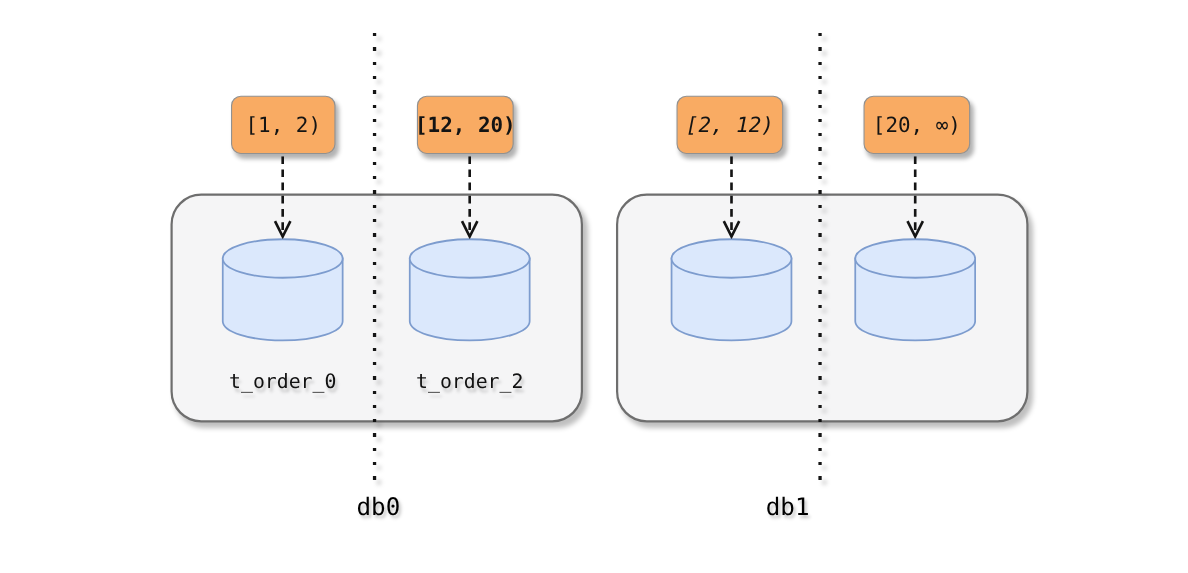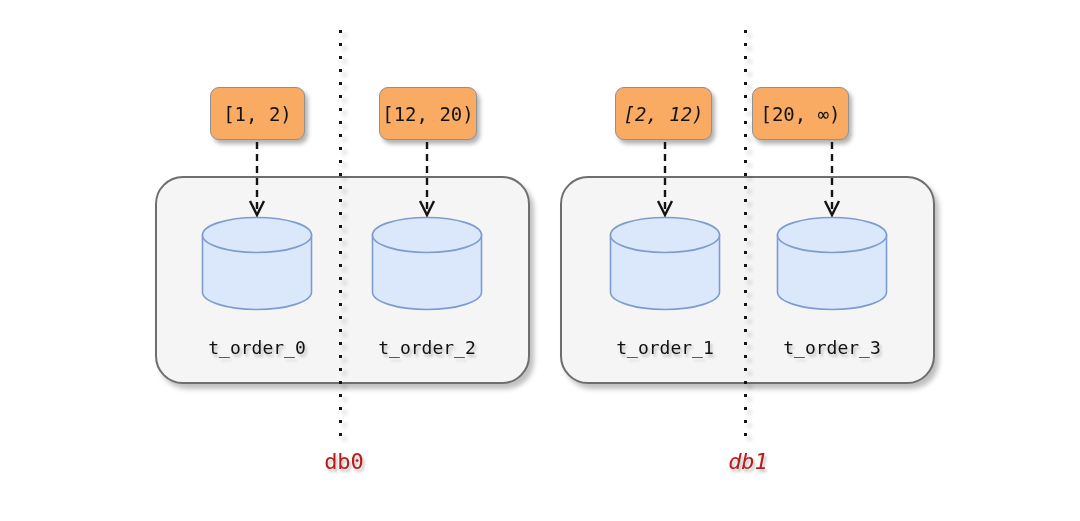--- a/index.html
+++ b/index.html
@@ -55,23 +55,23 @@
     display: flex;
     align-items: center;
     justify-content: center;
     font-size: 19px;
     white-space: pre;
     color: #141414;
     box-sizing: border-box;
     z-index: 4;
   }
   #badge-1 { left: 210px; width: 95px; }
-  #badge-2 { left: 379px; width: 98px; }
+  #badge-2 { left: 379px; width: 88px; font-weight: bold; }
   #badge-3 { left: 615px; width: 97px; font-style: italic; }
-  #badge-4 { left: 752px; width: 97px; text-align: right; }
+  #badge-4 { left: 785px; width: 97px; text-align: right; }
 
   
   .arrow {
     position: absolute;
     top: 142px;
     width: 18px;
     height: 75px;
     z-index: 4;
   }
   #arrow-1 { left: 248px; }
@@ -110,26 +110,26 @@
   #tlabel-3 { left: 585px; }
   #tlabel-4 { left: 752px; }
 
   
   .db-label {
     position: absolute;
     top: 449px;
     width: 120px;
     text-align: center;
     font-size: 22px;
-    color: #b91c1c;
+    color: #000000;
     text-shadow: 2px 3px 3px rgba(0,0,0,0.25);
     z-index: 4;
   }
   #dblabel-0 { left: 284px; }
-  #dblabel-1 { left: 688px; font-style: italic; }
+  #dblabel-1 { left: 656px; }
 </style>
 </head>
 <body>
 
 <div class="canvas">
 
   <div class="dotted-line" id="divider-db0"></div>
   <div class="dotted-line" id="divider-db1"></div>
 
   <div class="db-box" id="db-box-0"></div>
@@ -185,19 +185,17 @@
   </div>
   <div class="cylinder" id="cyl-4">
     <svg width="112" height="95" viewBox="0 0 112 95">
       <path d="M 1.5 19 L 1.5 76 A 54.5 17.5 0 0 0 110.5 76 L 110.5 19 Z" fill="#dbe8fc"></path>
       <ellipse cx="56" cy="19" rx="54.5" ry="17.5" fill="#dbe8fc"></ellipse>
     </svg>
   </div>
 
   <div class="table-label" id="tlabel-1">t_order_0</div>
   <div class="table-label" id="tlabel-2">t_order_2</div>
-  <div class="table-label" id="tlabel-3">t_order_1</div>
-  <div class="table-label" id="tlabel-4">t_order_3</div>
 
   <div class="db-label" id="dblabel-0">db0</div>
   <div class="db-label" id="dblabel-1">db1</div>
 
 </div>
 
 </body></html>

